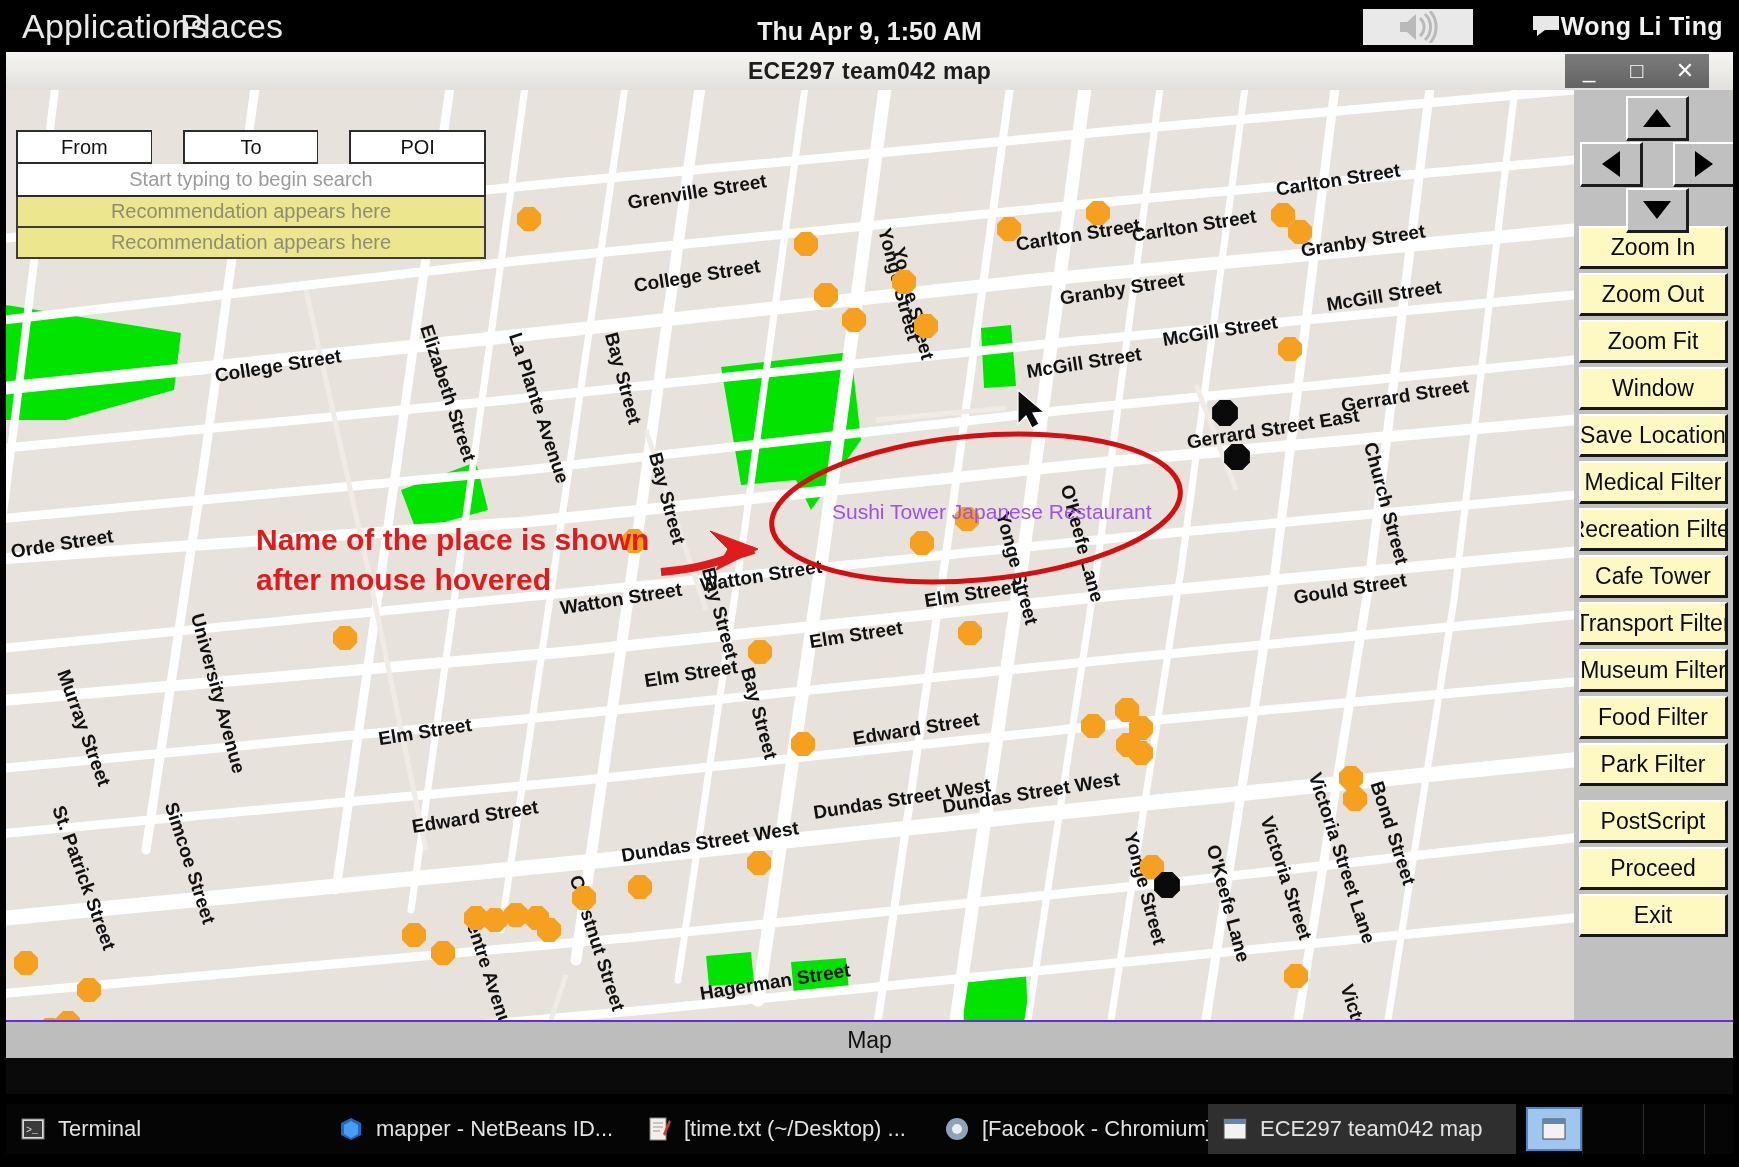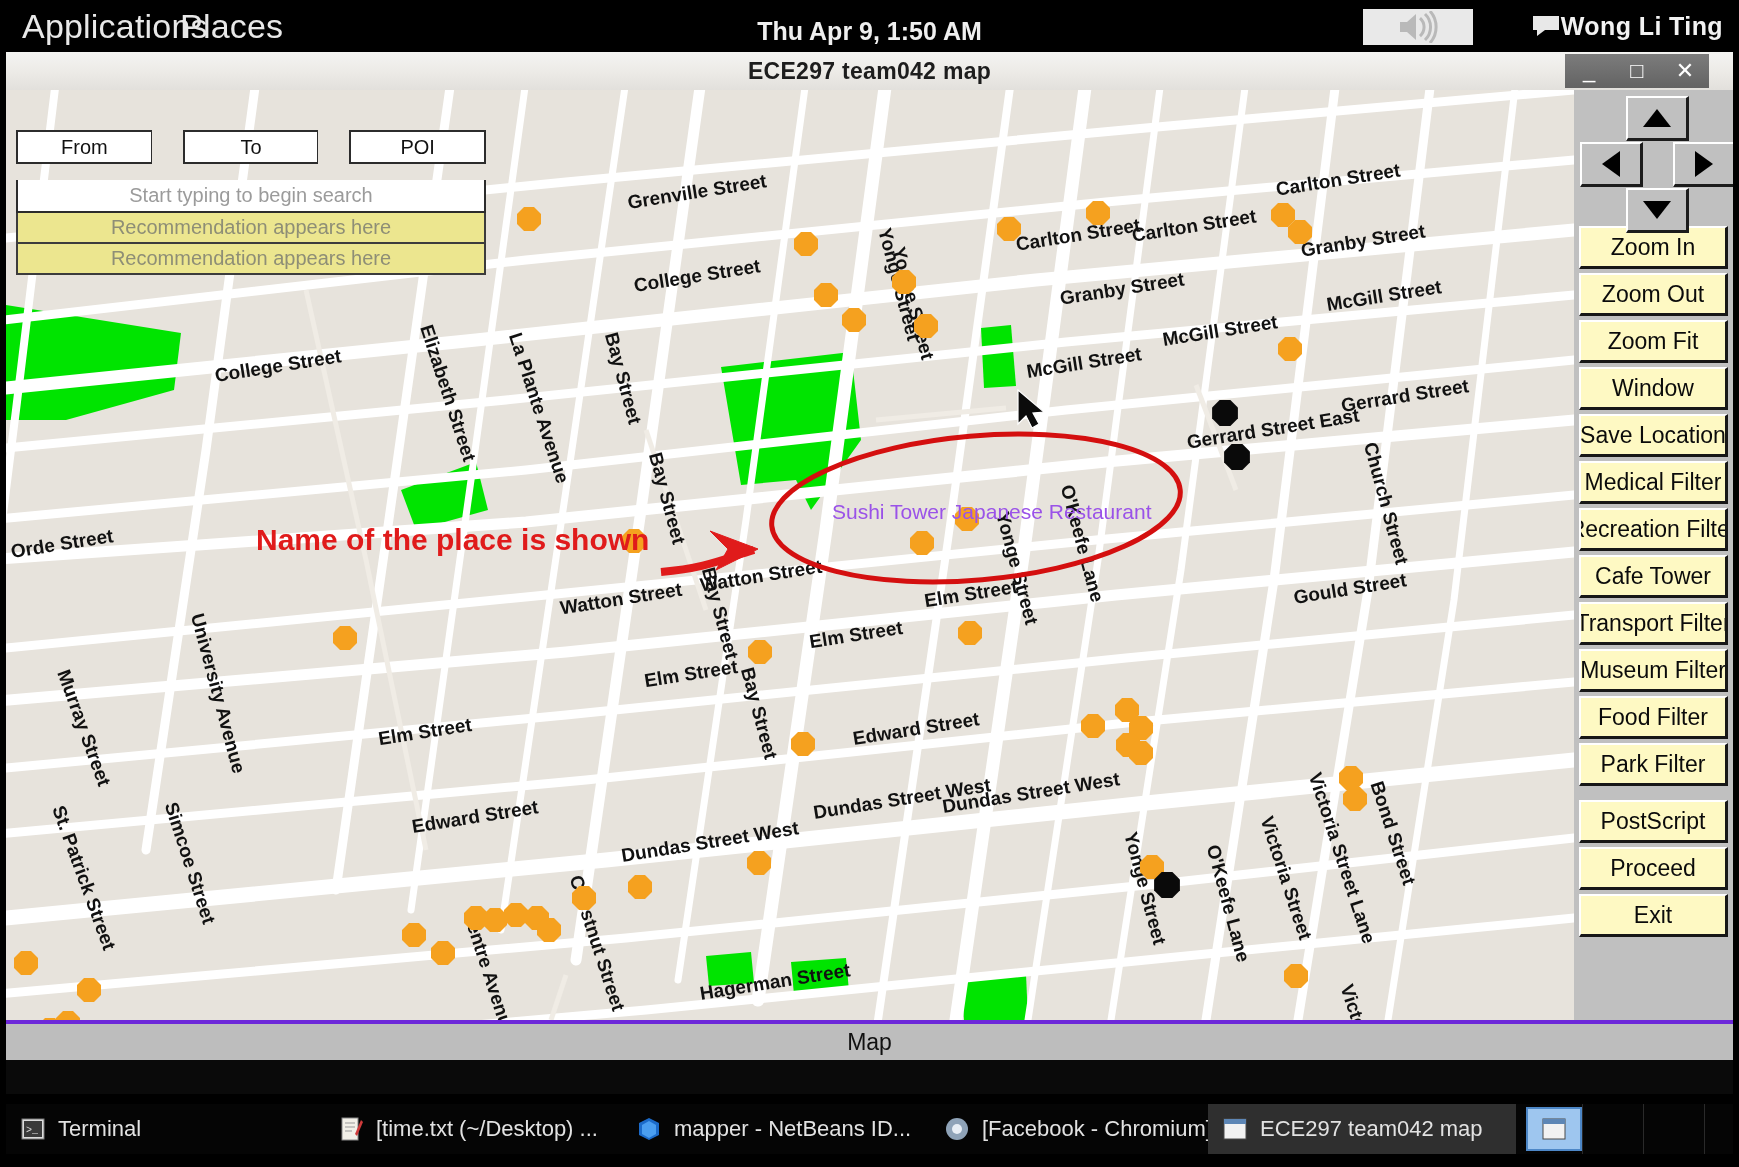--- a/index.html
+++ b/index.html
@@ -32,21 +32,21 @@
   #map-canvas{position:absolute;left:0;top:38px;width:1568px;height:930px;background:#e7e3dc;overflow:hidden;}
   #map-svg{position:absolute;left:0;top:0;}
 
   
   #search-panel{position:absolute;left:10px;top:40px;width:470px;z-index:40;}
   #search-tabs{display:flex;height:34px;gap:31px;}
   .s-tab{flex:1;background:#ffffff;border:2px solid #2c2c2c;border-right-width:1px;
          display:flex;align-items:center;justify-content:center;font-size:20px;color:#111;}
   .s-tab:last-child{border-right-width:2px;}
   #search-input{height:31px;background:#fff;border:2px solid #2c2c2c;border-top:none;
-         display:flex;align-items:center;justify-content:center;font-size:20px;color:#9b9b9b;margin-top:16px;}
+         display:flex;align-items:center;justify-content:center;font-size:20px;color:#9b9b9b;}
   .rec-row{height:29px;background:#ece68f;border:2px solid #3c3c3c;border-top:none;
          display:flex;align-items:center;justify-content:center;font-size:20px;color:#8e8e76;}
 
   
   #sidebar{position:absolute;left:1568px;top:38px;width:159px;height:930px;background:#c0c0c0;overflow:hidden;}
   #dpad{position:relative;height:132px;}
   .dbtn{position:absolute;width:58px;height:40px;background:#c0c0c0;
         border-top:2px solid #ffffff;border-left:2px solid #ffffff;border-right:3px solid #1c1c1c;border-bottom:3px solid #1c1c1c;
         display:flex;align-items:center;justify-content:center;}
   .dbtn .tri{width:0;height:0;}
@@ -60,21 +60,21 @@
   .tri-right{border-top:13px solid transparent;border-bottom:13px solid transparent;border-left:18px solid #000;}
   .sbtn{margin:4px 5px 0 5px;height:38px;background:#fef9c3;
         border-top:2px solid #ffffff;border-left:2px solid #ffffff;border-right:3px solid #171717;border-bottom:3px solid #171717;
         display:flex;align-items:center;justify-content:center;overflow:hidden;white-space:nowrap;
         font-size:23px;color:#0b0b0b;}
   .sbtn.gap{margin-top:14px;}
 
   
   #statusbar{position:absolute;left:0;top:968px;width:1727px;height:36px;background:#bdbdbd;
         display:flex;align-items:center;justify-content:center;font-size:23px;color:#111;
-        border-top:4px solid #6d28d9;}
+        border-top:2px solid #6d28d9;}
 
   
   #taskbar{position:absolute;left:6px;top:1104px;width:1727px;height:50px;background:#050505;display:flex;align-items:center;}
   .task{height:50px;display:flex;align-items:center;gap:12px;padding:0 14px;color:#e2e2e2;font-size:22px;white-space:nowrap;}
   .task.active{background:#2f2f2f;}
   .task .ic{width:26px;height:26px;flex:0 0 26px;display:flex;align-items:center;justify-content:center;}
   #winlist-btn{width:52px;height:40px;margin-left:10px;background:#9ec6ef;border:2px solid #4d87c7;display:flex;align-items:center;justify-content:center;}
   .tb-sep{width:1px;height:50px;background:#2a2a2a;}
 
   
@@ -297,20 +297,21 @@
 
       <g transform="translate(1012,300)">
         <path d="M0,0 L0,34 L8,26 L14,38 L21,34 L15,23 L26,22 Z" fill="#0b0b0b" stroke="#ffffff" stroke-width="1.2"></path>
       </g>
     </svg>
 
     <div id="tooltip-label" style="left:826px; top:410px;">Sushi Tower Japanese Restaurant</div>
 
     <div class="anno-text" style="left:250px; top:430px;">
       <div>Name of the place is shown</div>
+      <div>after mouse hovered</div>
     </div>
 
     <div id="search-panel">
       <div id="search-tabs">
         <div class="s-tab">
             <span>From</span>
           </div>
         <div class="s-tab">
             <span>To</span>
           </div>
@@ -404,41 +405,41 @@
       <div class="task" style="width: 290px;">
         <span class="ic">
           <svg width="26" height="26" viewBox="0 0 26 26">
             <rect x="2" y="3" width="22" height="20" fill="#dcdcdc" stroke="#7a7a7a"></rect>
             <rect x="4" y="5" width="18" height="16" fill="#3a3a3a"></rect>
             <text x="6" y="17" fill="#ddd" font-size="10" font-family="Liberation Mono, monospace">&gt;_</text>
           </svg>
         </span>
         <span>Terminal</span>
       </div>
+      <div class="task" style="width: 280px;">
+        <span class="ic">
+          <svg width="26" height="26" viewBox="0 0 26 26">
+            <polygon points="13,2 23,7 23,19 13,24 3,19 3,7" fill="#1b6ac9"></polygon>
+            <polygon points="13,5 20,9 20,18 13,22 6,18 6,9" fill="#4a9ef0"></polygon>
+          </svg>
+        </span>
+        <span>mapper - NetBeans ID...</span>
+      </div>
       <div class="task" style="width: 270px;">
         <span class="ic">
           <svg width="26" height="26" viewBox="0 0 26 26">
             <rect x="4" y="2" width="16" height="22" fill="#f2f0e8" stroke="#888"></rect>
             <line x1="7" y1="7" x2="17" y2="7" stroke="#999"></line>
             <line x1="7" y1="11" x2="17" y2="11" stroke="#999"></line>
             <line x1="7" y1="15" x2="14" y2="15" stroke="#999"></line>
             <polygon points="17,18 23,4 25,6 19,20" fill="#cf3b3b"></polygon>
           </svg>
         </span>
         <span>[time.txt (~/Desktop) ...</span>
       </div>
-      <div class="task" style="width: 280px;">
-        <span class="ic">
-          <svg width="26" height="26" viewBox="0 0 26 26">
-            <polygon points="13,2 23,7 23,19 13,24 3,19 3,7" fill="#1b6ac9"></polygon>
-            <polygon points="13,5 20,9 20,18 13,22 6,18 6,9" fill="#4a9ef0"></polygon>
-          </svg>
-        </span>
-        <span>mapper - NetBeans ID...</span>
-      </div>
       <div class="task" style="width: 250px;">
         <span class="ic">
           <svg width="26" height="26" viewBox="0 0 26 26">
             <circle cx="13" cy="13" r="11" fill="#8fa3b8"></circle>
             <circle cx="13" cy="13" r="5" fill="#e8eef5"></circle>
           </svg>
         </span>
         <span>[Facebook - Chromium]</span>
       </div>
       <div class="task active" style="width: 280px;">

